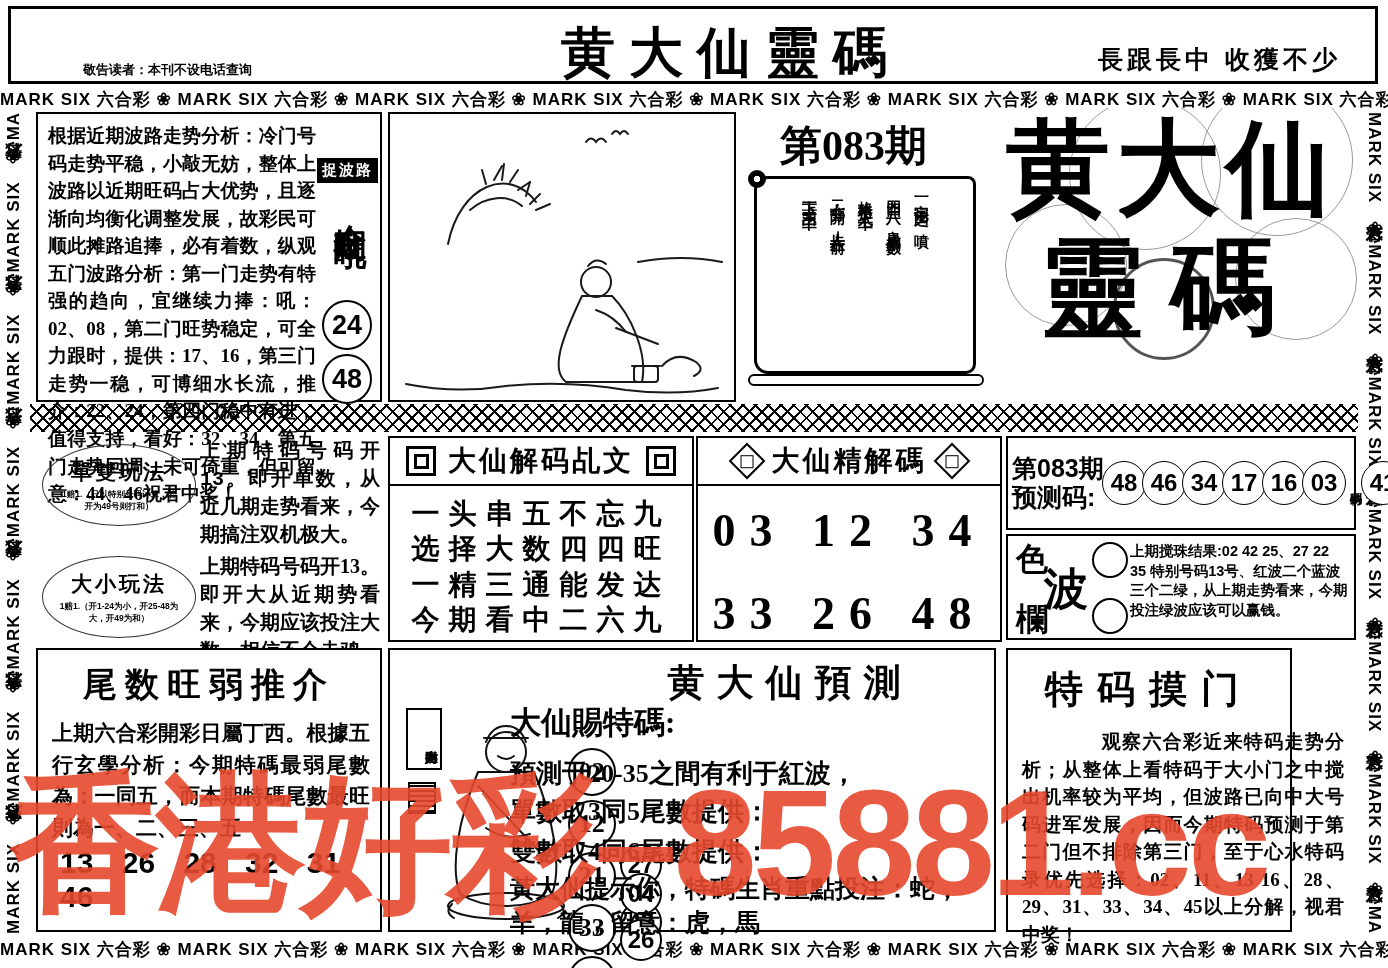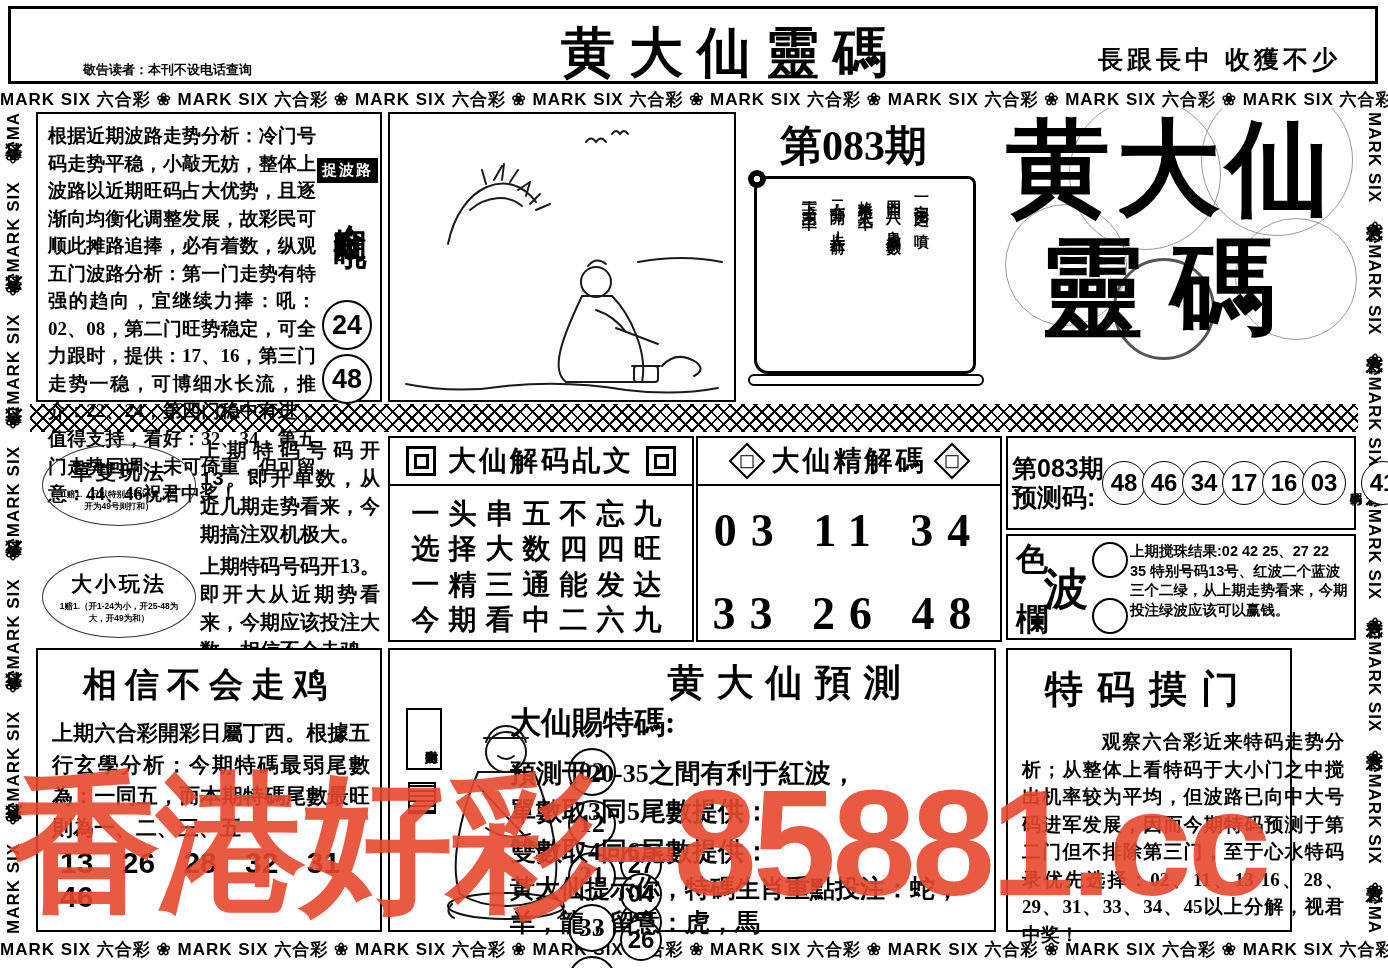--- a/index.html
+++ b/index.html
@@ -228,21 +228,21 @@
   <div id="precise-box" class="box">
     <div class="codehead">
       <span class="dia-icon">
           <i></i>
         </span>
       <span class="t">大仙精解碼</span>
       <span class="dia-icon">
           <i></i>
         </span>
     </div>
-    <div class="precise-row" style="margin-top:18px;">03 11 34</div>
+    <div class="precise-row" style="margin-top:18px;">03 12 34</div>
     <div class="precise-row" style="margin-top:30px;">33 26 48</div>
   </div>
 
   <div id="pred-box" class="box">
     <div id="pred-label">
       <div>第083期</div>
       <div>预测码:</div>
     </div>
     <span class="pred-ball">48</span>
     <span class="pred-ball">46</span>
@@ -257,21 +257,21 @@
   <div id="colorwave-box" class="box">
     <div class="cw-char" style="left:8px;top:2px;font-size:32px;">色</div>
     <div class="cw-char" style="left:36px;top:24px;font-size:44px;">波</div>
     <div class="cw-char" style="left:8px;top:62px;font-size:32px;">欄</div>
     <div class="cw-circle" style="left:84px;top:6px;"></div>
     <div class="cw-circle" style="left:84px;top:62px;"></div>
     <div id="cw-text">上期搅珠结果:02 42 25、27 22 35 特别号码13号、红波二个蓝波三个二绿，从上期走势看来，今期投注绿波应该可以赢钱。</div>
   </div>
 
   <div id="tail-box" class="box">
-    <div id="tail-title">相信不会走鸡</div>
+    <div id="tail-title">尾数旺弱推介</div>
     <div id="tail-text">上期六合彩開彩日屬丁西。根據五行玄學分析：今期特碼最弱尾數為：一同五，而本期特碼尾數最旺則為一、二、三、五</div>
     <div id="tail-numbers">13 26 28 32 31 46</div>
   </div>
 
   <div id="predict-box" class="box">
     <div id="predict-title">黄大仙預測</div>
     <div id="seal-1">壽内生財</div>
     <div id="seal-2"></div>
     <svg class="abs" style="left:36px;top:58px;" width="160" height="216" viewBox="0 0 160 216">
       <g fill="none" stroke="#111" stroke-width="2" stroke-linecap="round">

